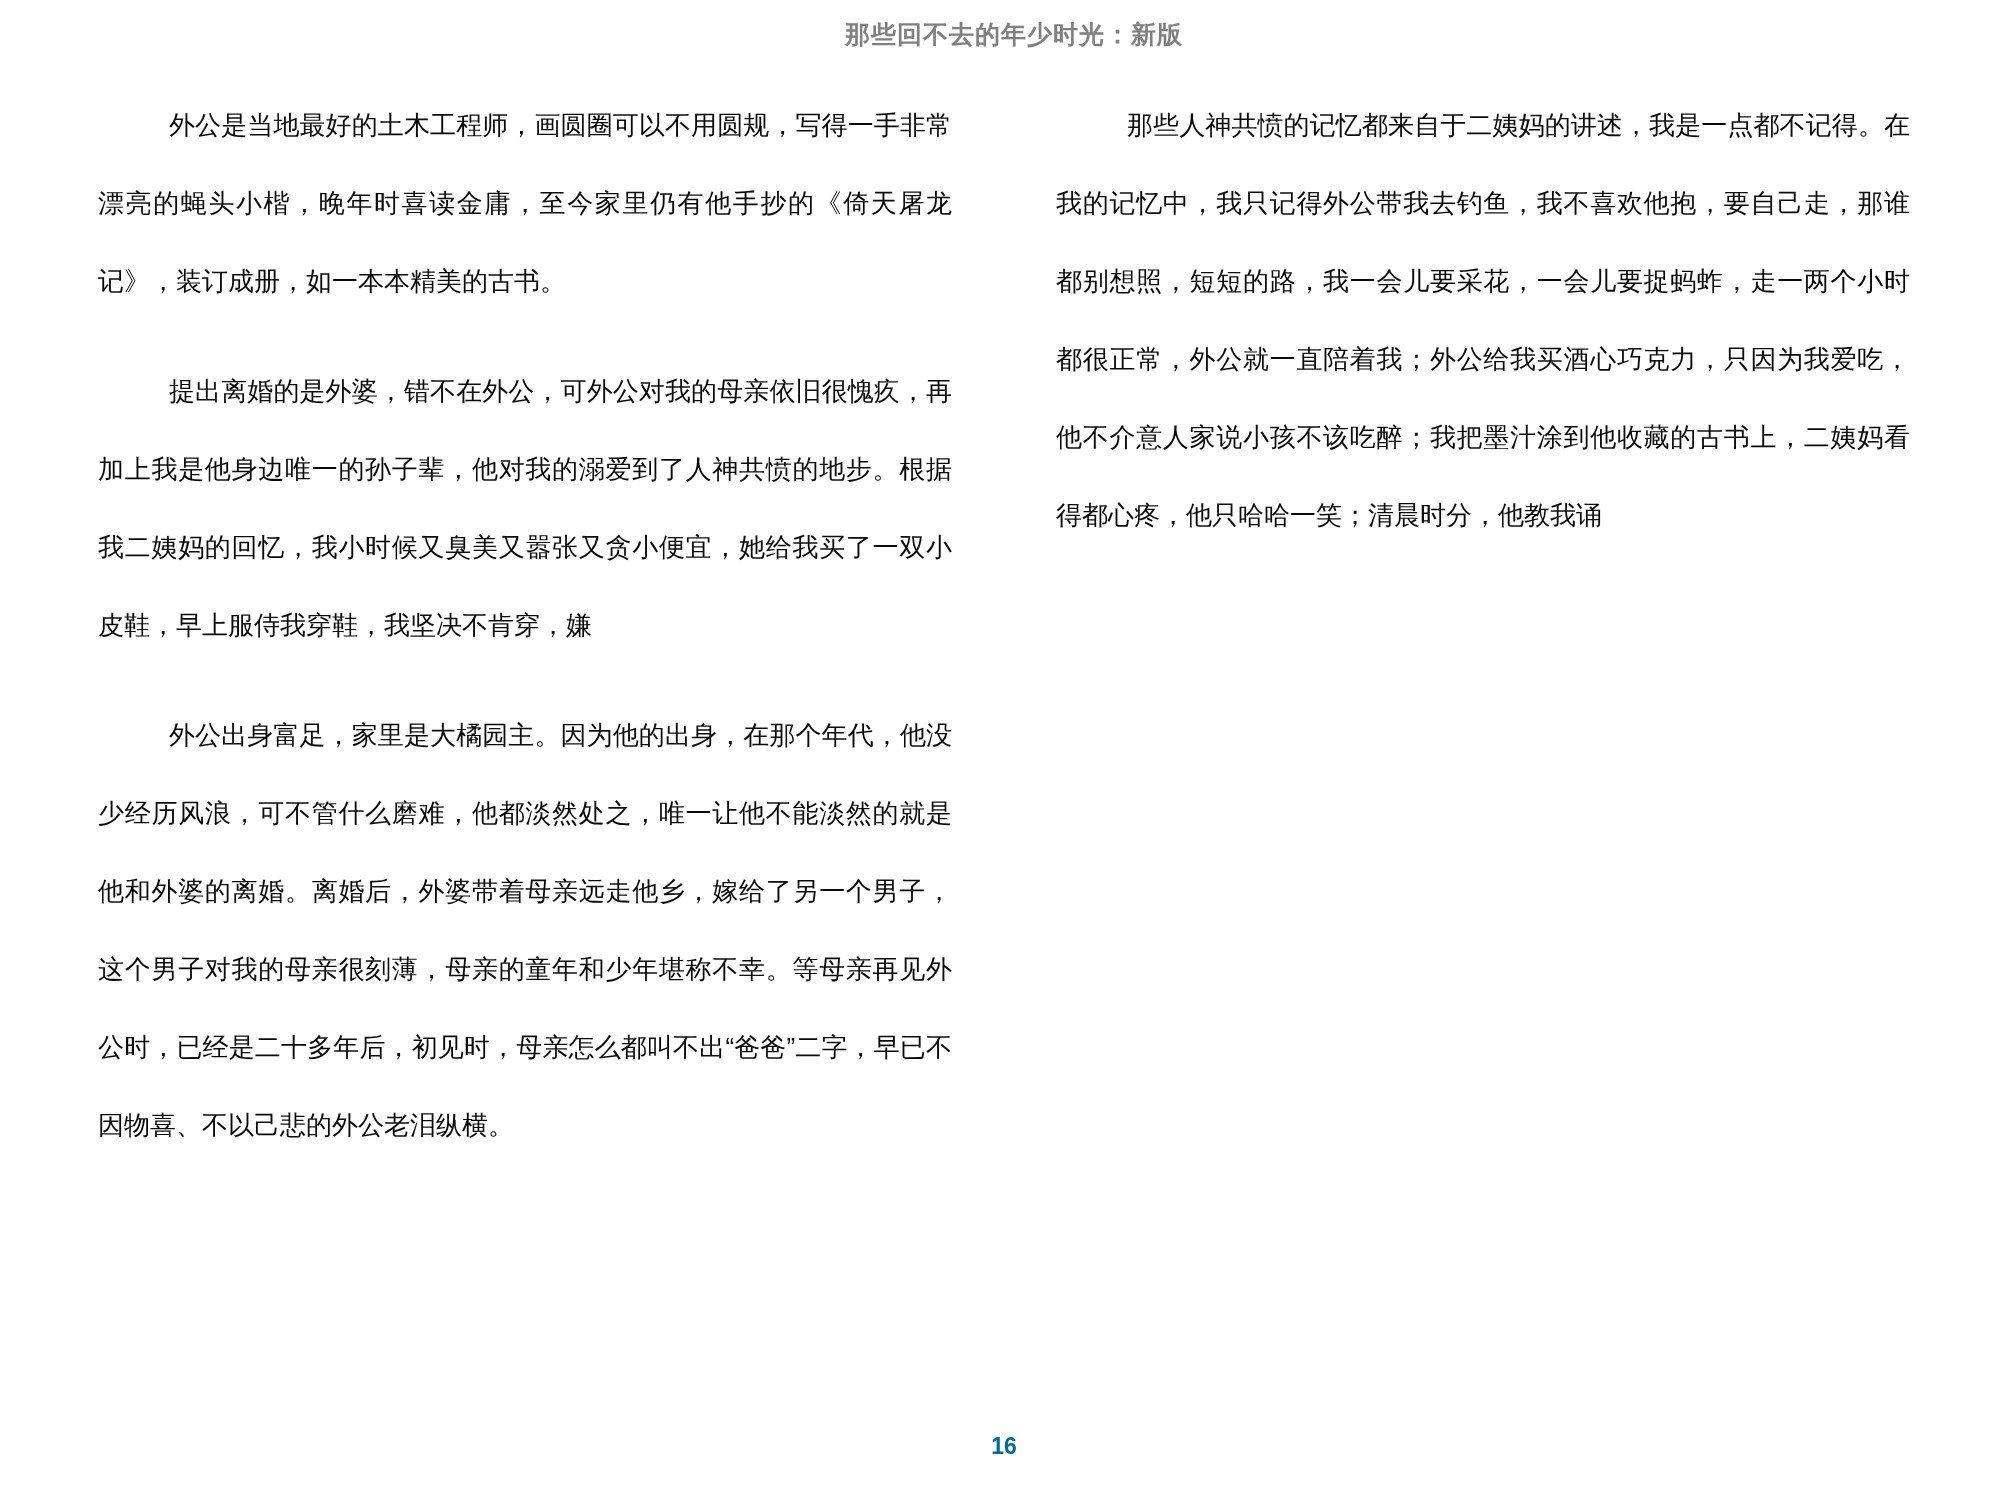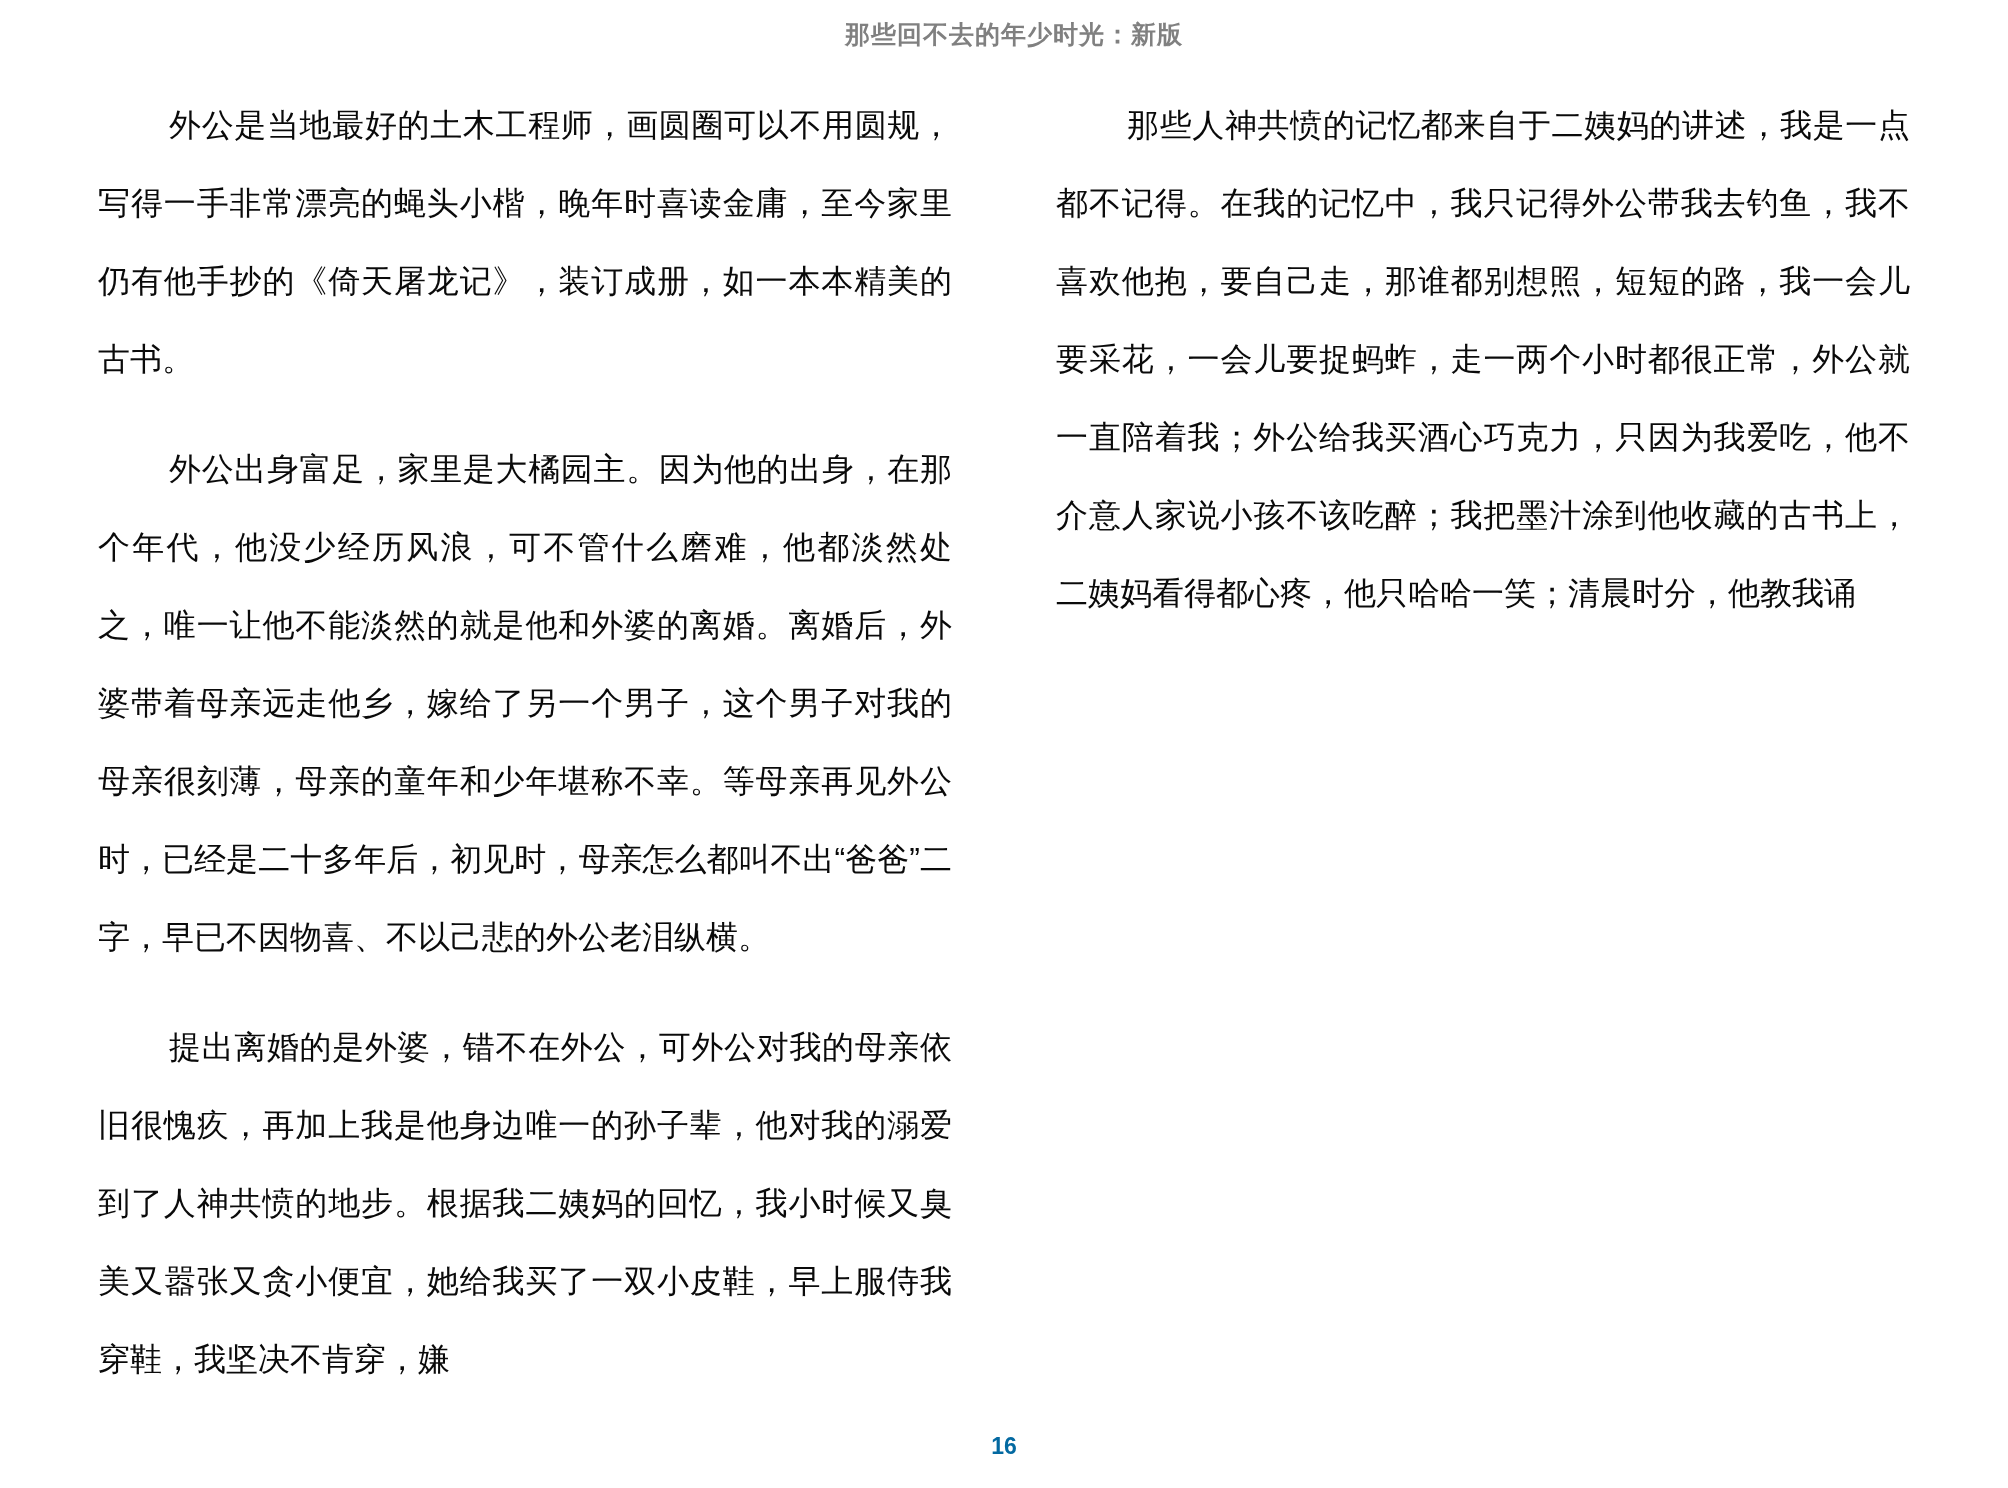--- a/index.html
+++ b/index.html
@@ -52,21 +52,21 @@
     width: 1812px;
     display: flex;
     gap: 104px;
   }
   .column {
     width: 854px;
     flex: 0 0 854px;
   }
 
   .para {
-    font-size: 32px;
+    font-size: 26px;
     line-height: 78px;
     text-align: justify;
     text-align-last: left;
     text-justify: inter-character;
     margin: 0 0 32px 0;
     text-indent: 71px;
     color: #0a0a0a;
     word-break: break-all;
     letter-spacing: 0px;
   }
@@ -96,22 +96,22 @@
 <div class="page">
 
   <div class="running-header">
     <div class="running-header-title">那些回不去的年少时光：新版</div>
   </div>
 
   <div class="columns">
 
     <div class="column">
       <p class="para">外公是当地最好的土木工程师，画圆圈可以不用圆规，写得一手非常漂亮的蝇头小楷，晚年时喜读金庸，至今家里仍有他手抄的《倚天屠龙记》，装订成册，如一本本精美的古书。</p>
+      <p class="para">提出离婚的是外婆，错不在外公，可外公对我的母亲依旧很愧疚，再加上我是他身边唯一的孙子辈，他对我的溺爱到了人神共愤的地步。根据我二姨妈的回忆，我小时候又臭美又嚣张又贪小便宜，她给我买了一双小皮鞋，早上服侍我穿鞋，我坚决不肯穿，嫌</p>
       <p class="para">外公出身富足，家里是大橘园主。因为他的出身，在那个年代，他没少经历风浪，可不管什么磨难，他都淡然处之，唯一让他不能淡然的就是他和外婆的离婚。离婚后，外婆带着母亲远走他乡，嫁给了另一个男子，这个男子对我的母亲很刻薄，母亲的童年和少年堪称不幸。等母亲再见外公时，已经是二十多年后，初见时，母亲怎么都叫不出“爸爸”二字，早已不因物喜、不以己悲的外公老泪纵横。</p>
-      <p class="para">提出离婚的是外婆，错不在外公，可外公对我的母亲依旧很愧疚，再加上我是他身边唯一的孙子辈，他对我的溺爱到了人神共愤的地步。根据我二姨妈的回忆，我小时候又臭美又嚣张又贪小便宜，她给我买了一双小皮鞋，早上服侍我穿鞋，我坚决不肯穿，嫌</p>
     </div>
 
     <div class="column">
       <p class="para">那些人神共愤的记忆都来自于二姨妈的讲述，我是一点都不记得。在我的记忆中，我只记得外公带我去钓鱼，我不喜欢他抱，要自己走，那谁都别想照，短短的路，我一会儿要采花，一会儿要捉蚂蚱，走一两个小时都很正常，外公就一直陪着我；外公给我买酒心巧克力，只因为我爱吃，他不介意人家说小孩不该吃醉；我把墨汁涂到他收藏的古书上，二姨妈看得都心疼，他只哈哈一笑；清晨时分，他教我诵</p>
     </div>
 
   </div>
 
   <div class="page-footer">
     <div class="page-number">16</div>

